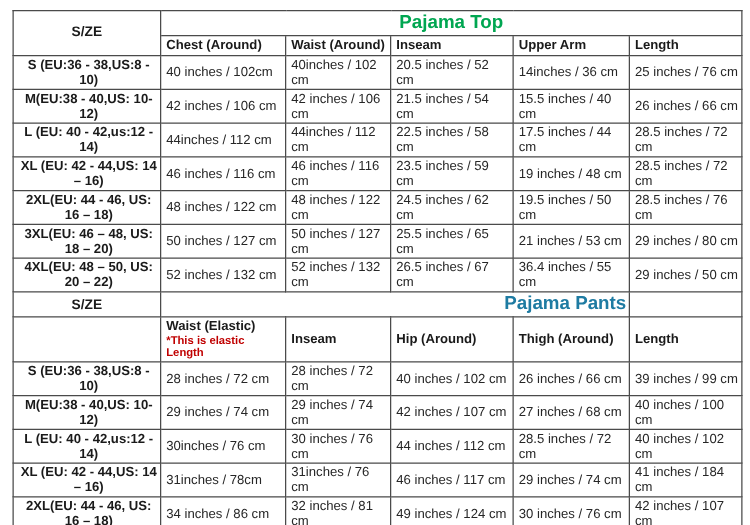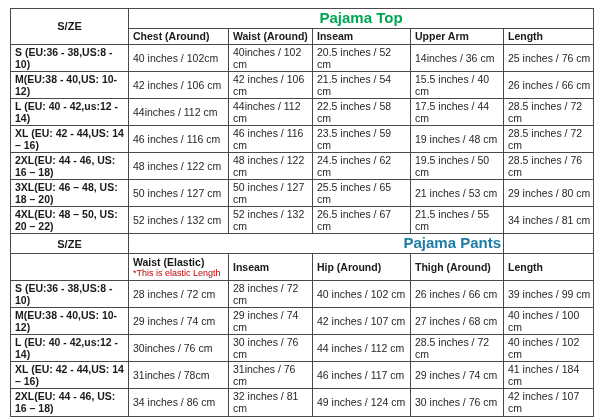--- a/index.html
+++ b/index.html
@@ -35,27 +35,27 @@
   .sec-title {
     font-weight: bold; text-align: center;
     font-size: 15px; line-height: 1.1; padding: 1px 2px;
   }
   .col-hdr {
     font-weight: bold; font-size: 10.5px; color: #1a1a1a;
     padding: 1px 2px 1px 4px; line-height: 1.15; text-align: left;
   }
   .size-cell {
     font-weight: bold; font-size: 10.5px; color: #1a1a1a;
-    padding: 1px 1px 1px 4px; line-height: 1.15; text-align: left;
+    padding: 1px 1px 1px 4px; line-height: 1.15; text-align: center;
   }
   .val-cell {
     font-size: 10.5px; color: #262626;
     padding: 1px 2px 1px 4px; line-height: 1.15; text-align: left; margin-left: 16px;
   }
-  .note { font-size: 9px; font-weight: normal; line-height: 1.15; }
+  .note { font-size: 9px; font-weight: bold; line-height: 1.15; }
 </style>
 </head>
 <body>
 
 <div class="sheet">
   <table class="size-table">
     <colgroup>
       <col style="width:118px">
       <col style="width:100px">
       <col style="width:84px">
@@ -135,22 +135,22 @@
           <td class="val-cell">50 inches / 127 cm</td>
           <td class="val-cell">25.5 inches / 65 cm</td>
           <td class="val-cell">21 inches / 53 cm</td>
           <td class="val-cell">29 inches / 80 cm</td>
         </tr>
         <tr>
           <td class="size-cell">4XL(EU: 48 – 50, US: 20 – 22)</td>
           <td class="val-cell">52 inches / 132 cm</td>
           <td class="val-cell">52 inches / 132 cm</td>
           <td class="val-cell">26.5 inches / 67 cm</td>
-          <td class="val-cell">21.5 inches / 55 cm</td>
-          <td class="val-cell">34 inches / 81 cm</td>
+          <td class="val-cell">36.4 inches / 55 cm</td>
+          <td class="val-cell">29 inches / 50 cm</td>
         </tr>
       </tbody>
 
     <tbody>
       <tr class="r-title">
         <td class="size-hdr">S/ZE</td>
         <td class="sec-title" colspan="4" style="color: rgb(30, 123, 162); text-align: right;">Pajama Pants</td>
         <td></td>
       </tr>
       <tr id="pants-header-row">

